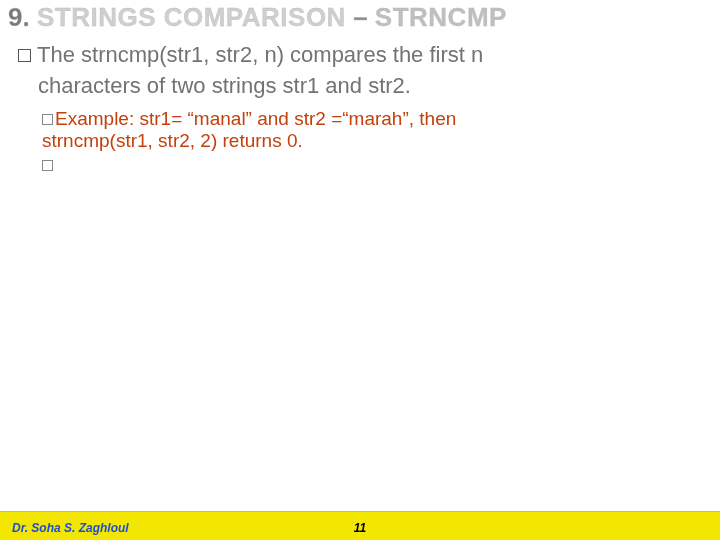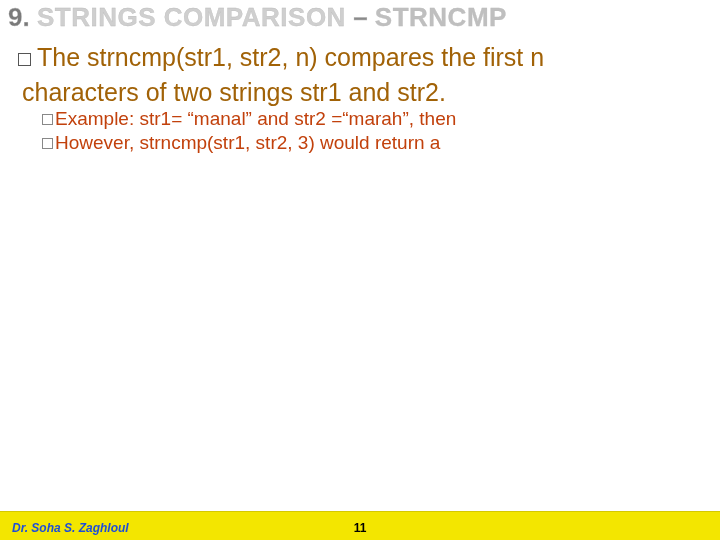--- a/index.html
+++ b/index.html
@@ -39,28 +39,28 @@
   .bullet-box {
     font-family: Verdana, Geneva, sans-serif;
     line-height: 1.4;
   }
 
   .bullet-l1 {
     position: absolute;
     top: 40px;
     left: 18px;
     right: 12px;
-    font-size: 25px;
-    color: #a16207;
+    font-size: 22px;
+    color: #737373;
     text-align: justify;
     text-align-last: left;
   }
   .bullet-l1 .cont {
     display: block;
-    margin-left: 4px;
+    margin-left: 20px;
   }
 
   .sub-bullets {
     position: absolute;
     top: 108px;
     left: 42px;
     right: 18px;
   }
   .bullet-l2 {
     font-size: 19px;
@@ -111,20 +111,21 @@
     font-weight: bold;
     color: #1d4ed8;
   }
   .pagenum {
     position: absolute;
     left: 50%;
     bottom: 5px;
     transform: translateX(-50%);
     font-family: "Comic Sans MS", cursive, sans-serif;
     font-size: 12px;
+    font-style: italic;
     font-weight: bold;
     color: #000;
   }
 </style>
 </head>
 <body>
 
 <div class="slide">
 
   <div class="title">
@@ -137,23 +138,24 @@
   <div class="bullet-box bullet-l1">
     <span class="box"></span><span>The </span><span>strncmp(str1, str2, n)</span><span> compares the first n</span>
     <span class="cont">
       <span>characters of two strings </span><span>str1</span><span> and </span><span>str2</span><span>.</span>
     </span>
   </div>
 
   <div class="sub-bullets">
     <div class="bullet-l2">
       <span class="box small"></span><span>Example: str1= “manal” and str2 =“marah”, then</span>
+      <span class="cont">strncmp(str1, str2, 2) returns 0.</span>
     </div>
     <div class="bullet-l2">
-      <span class="box small"></span><span>However, strncmp(str1, str2, 3) would return a</span>
+      <span class="box small"></span>
     </div>
   </div>
 
   <div class="footer">
     <div class="author">Dr. Soha S. Zaghloul</div>
     <div class="pagenum">11</div>
   </div>
 
 </div>
 

